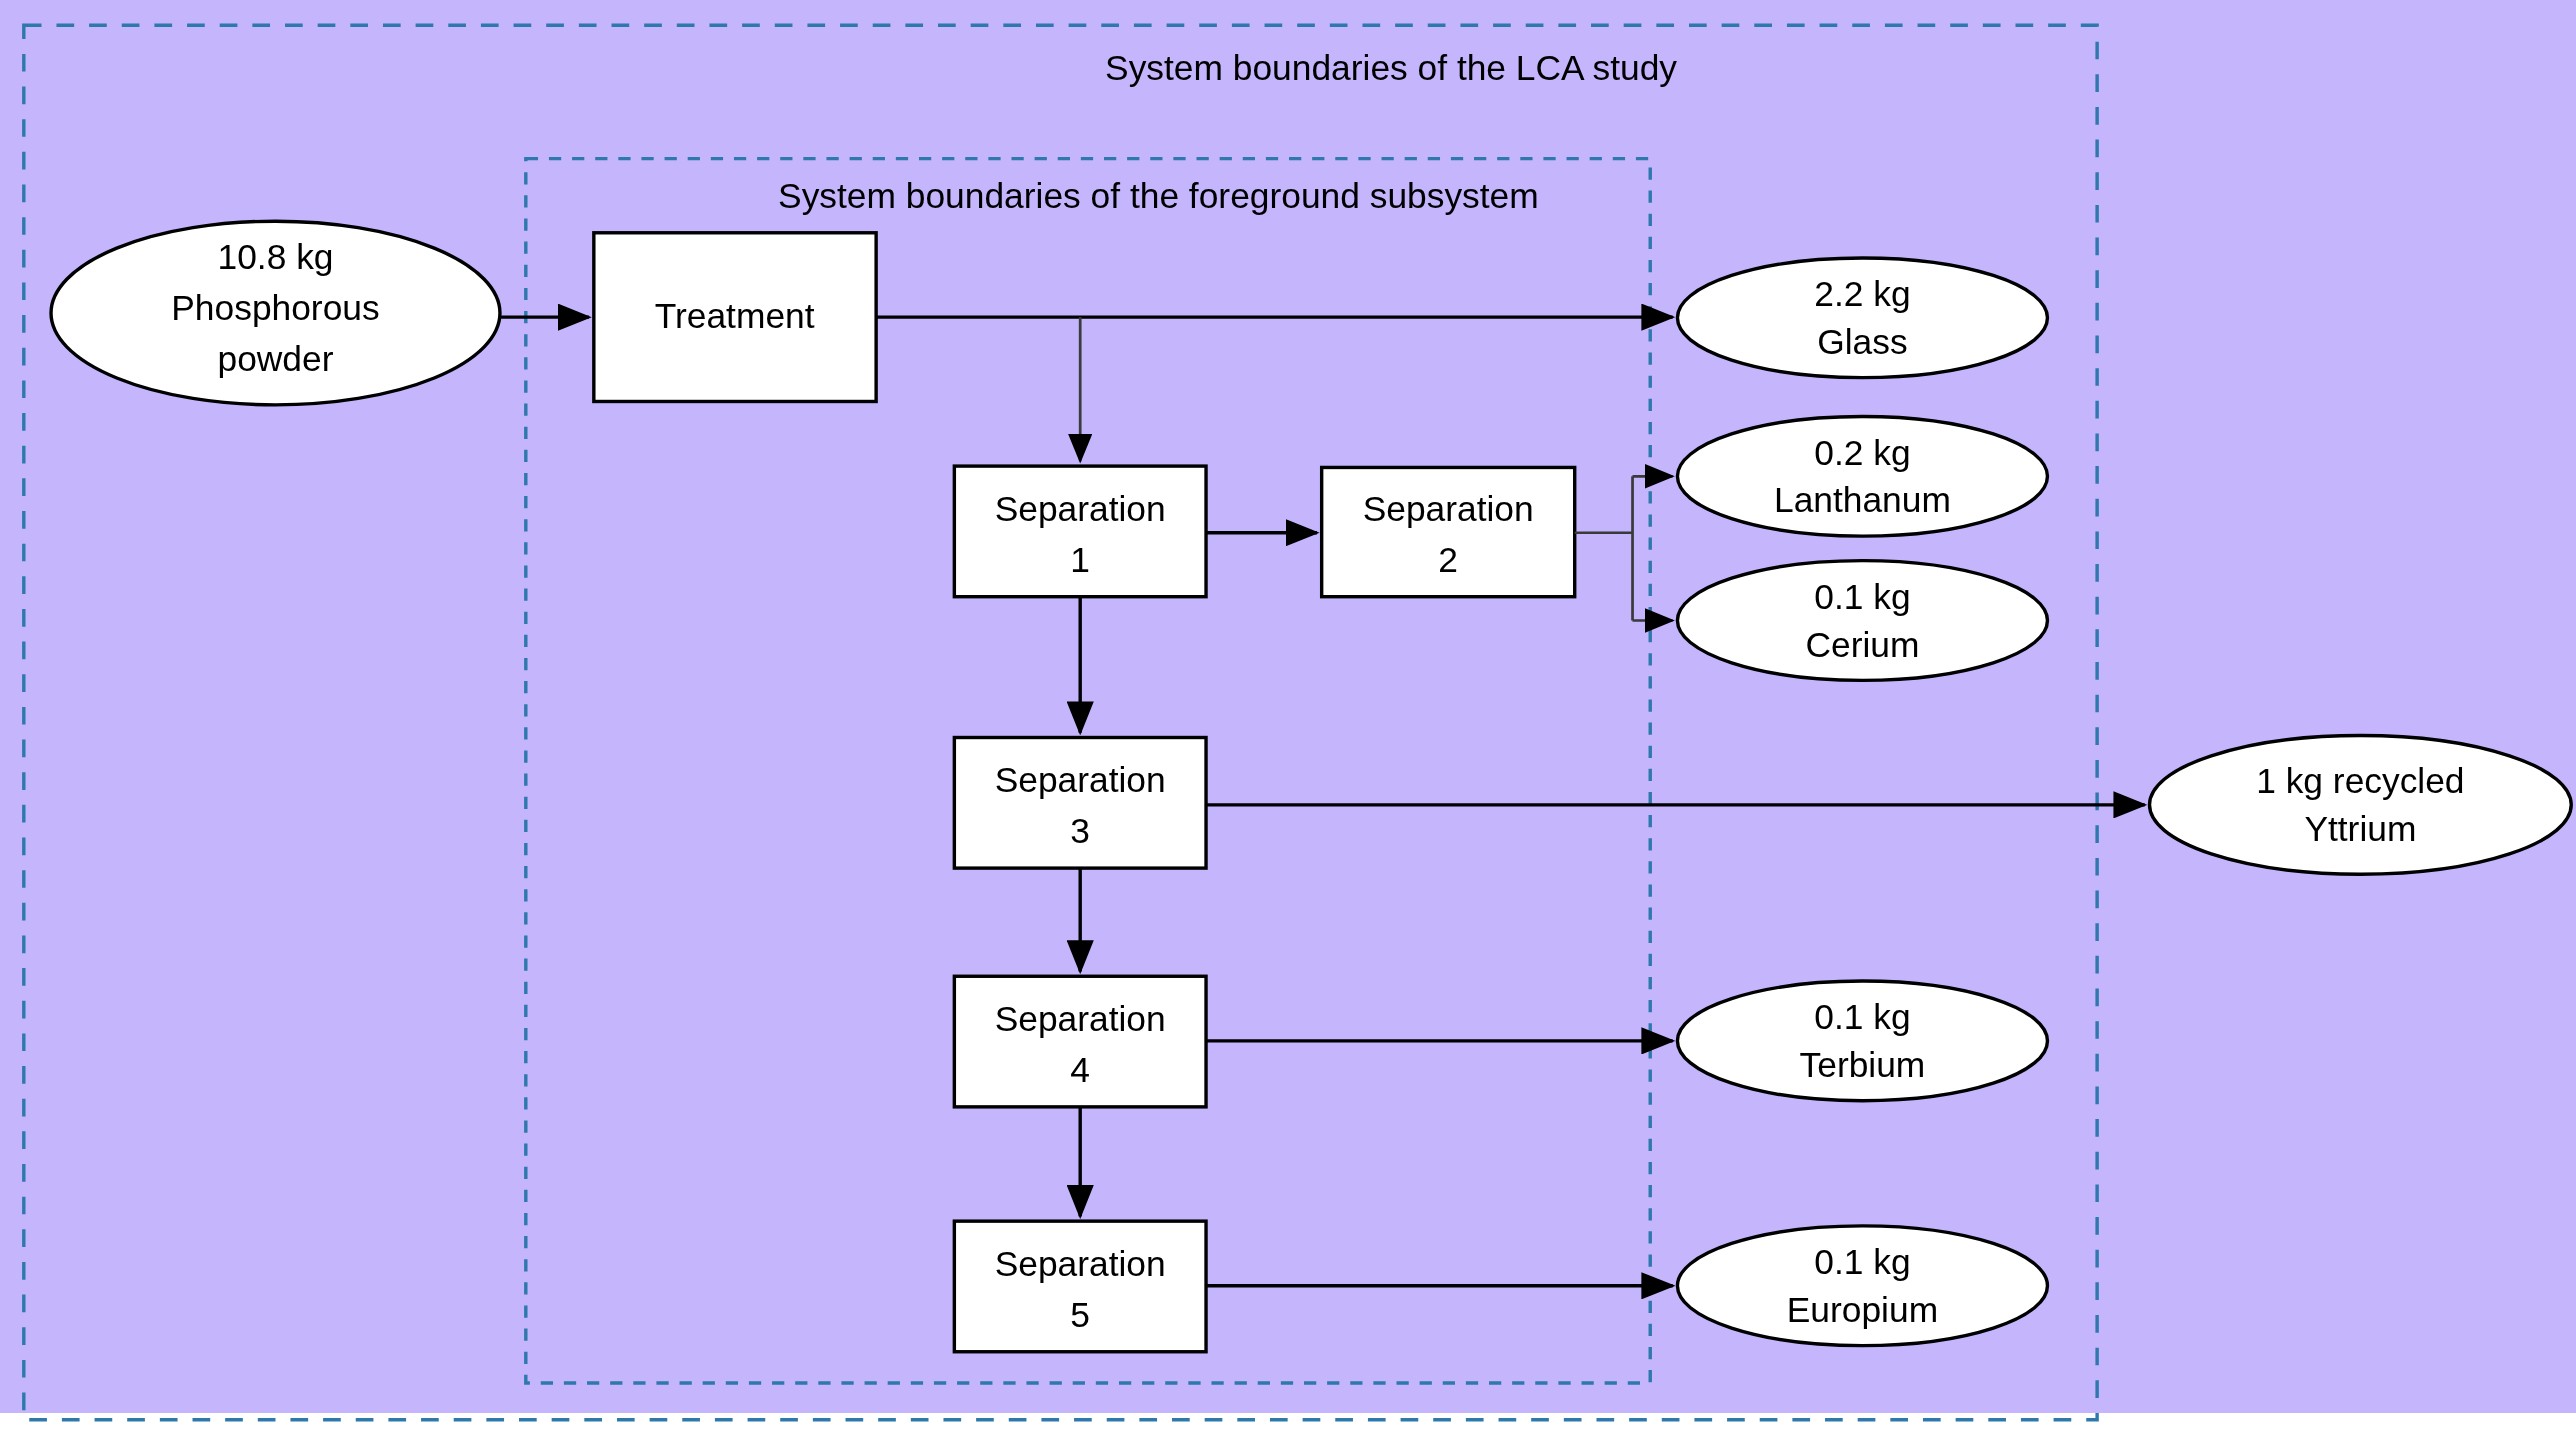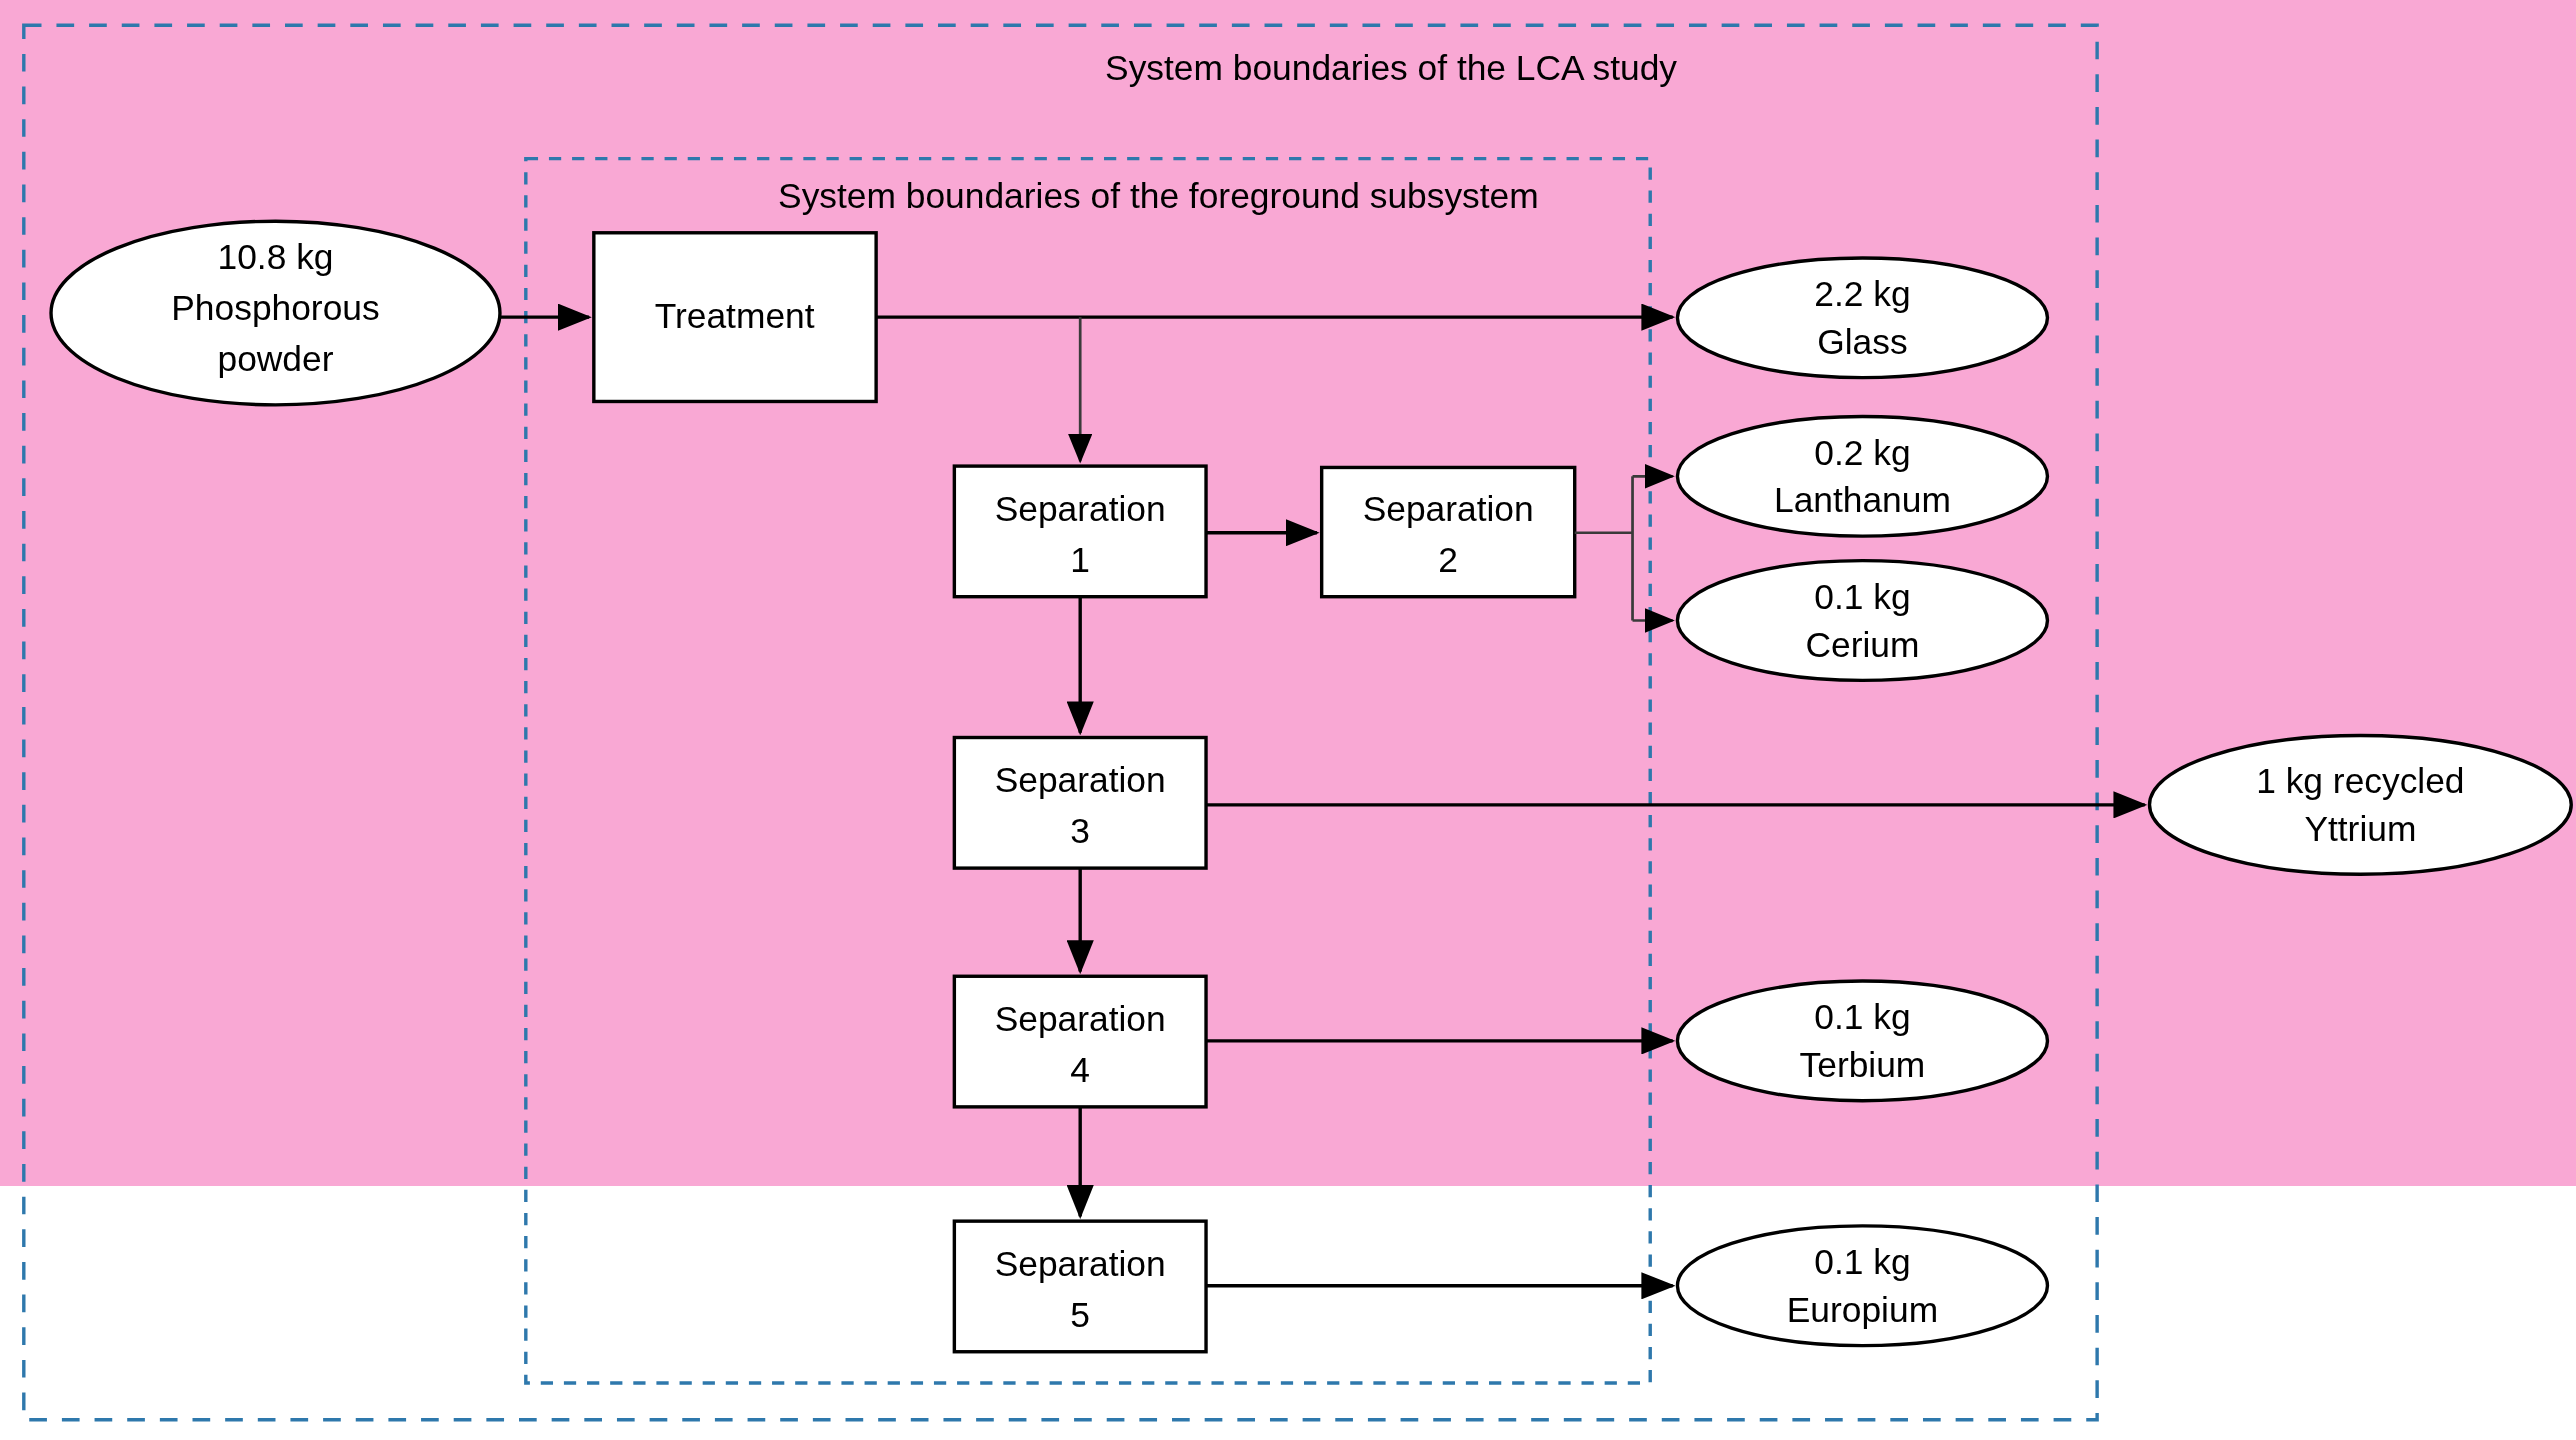--- a/index.html
+++ b/index.html
@@ -9,22 +9,22 @@
   }
   body {
     width: 2576px;
     height: 1441px;
     font-family: "Liberation Sans", sans-serif;
     overflow: hidden;
   }
   #diagram-root {
     position: relative;
     width: 2576px;
-    height: 1186px;
-    background: #f9a8d4;
+    height: 1413px;
+    background: #c4b5fd;
   }
   svg.canvas {
     position: absolute;
     top: 0;
     left: 0;
     width: 2576px;
     height: 1441px;
   }
   text {
     font-family: "Liberation Sans", sans-serif;

